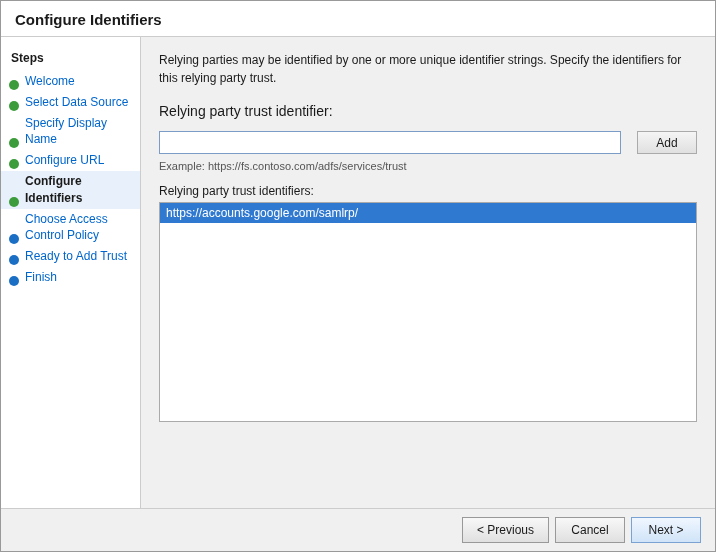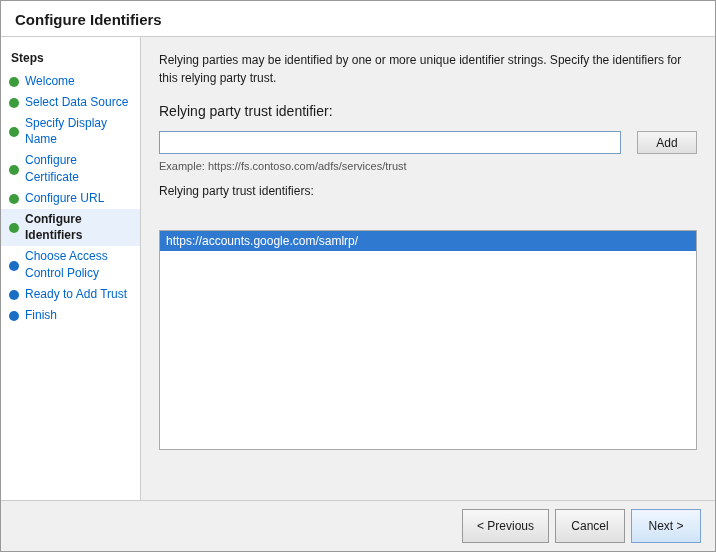--- a/index.html
+++ b/index.html
@@ -43,21 +43,21 @@
       flex-shrink: 0;
     }
     .sidebar-label {
       font-weight: 700;
       font-size: 12px;
       color: #1a1a1a;
       padding: 4px 10px 6px 10px;
     }
     .sidebar-item {
       display: flex;
-      align-items: center;
+      align-items: flex-end;
       padding: 2px 10px 2px 8px;
       min-height: 20px;
       cursor: default;
     }
     .sidebar-item.active {
       background: #e8f0fb;
     }
     .dot {
       width: 10px;
       height: 10px;
@@ -132,21 +132,20 @@
     }
     .identifiers-label {
       font-size: 12px;
       color: #1a1a1a;
       margin-bottom: 4px;
     }
     .identifiers-row {
       display: flex;
       align-items: flex-start;
       gap: 24px;
-      margin-top: 28px;
     }
     .list-box {
       flex: 1;
       height: 220px;
       border: 1px solid #aaa;
       background: #fff;
       overflow-y: auto;
     }
     .list-item {
       padding: 3px 6px;
@@ -163,21 +162,21 @@
     .dialog-footer {
       display: flex;
       justify-content: flex-end;
       align-items: center;
       padding: 8px 14px;
       background: #f0f0f0;
       border-top: 1px solid #ccc;
       gap: 6px;
     }
     .footer-btn {
-      height: 34px;
+      height: 26px;
       min-width: 70px;
       padding: 0 14px;
       font-size: 12px;
       background: linear-gradient(to bottom, #f8f8f8, #e0e0e0);
       border: 1px solid #999;
       cursor: pointer;
       color: #1a1a1a;
     }
     .footer-btn.primary {
       background: linear-gradient(to bottom, #f0f6ff, #d0e4f8);
@@ -198,24 +197,20 @@
         <div class="dot green"></div>
         <span class="sidebar-item-text">Welcome</span>
       </div>
       <div class="sidebar-item">
         <div class="dot green"></div>
         <span class="sidebar-item-text">Select Data Source</span>
       </div>
       <div class="sidebar-item">
         <div class="dot green"></div>
         <span class="sidebar-item-text">Specify Display Name</span>
-      </div>
-      <div class="sidebar-item">
-        <div class="dot green"></div>
-        <span class="sidebar-item-text">Configure Certificate</span>
       </div>
       <div class="sidebar-item">
         <div class="dot green"></div>
         <span class="sidebar-item-text">Configure URL</span>
       </div>
       <div class="sidebar-item active">
         <div class="dot green"></div>
         <span class="sidebar-item-text active-text">Configure Identifiers</span>
       </div>
       <div class="sidebar-item">

